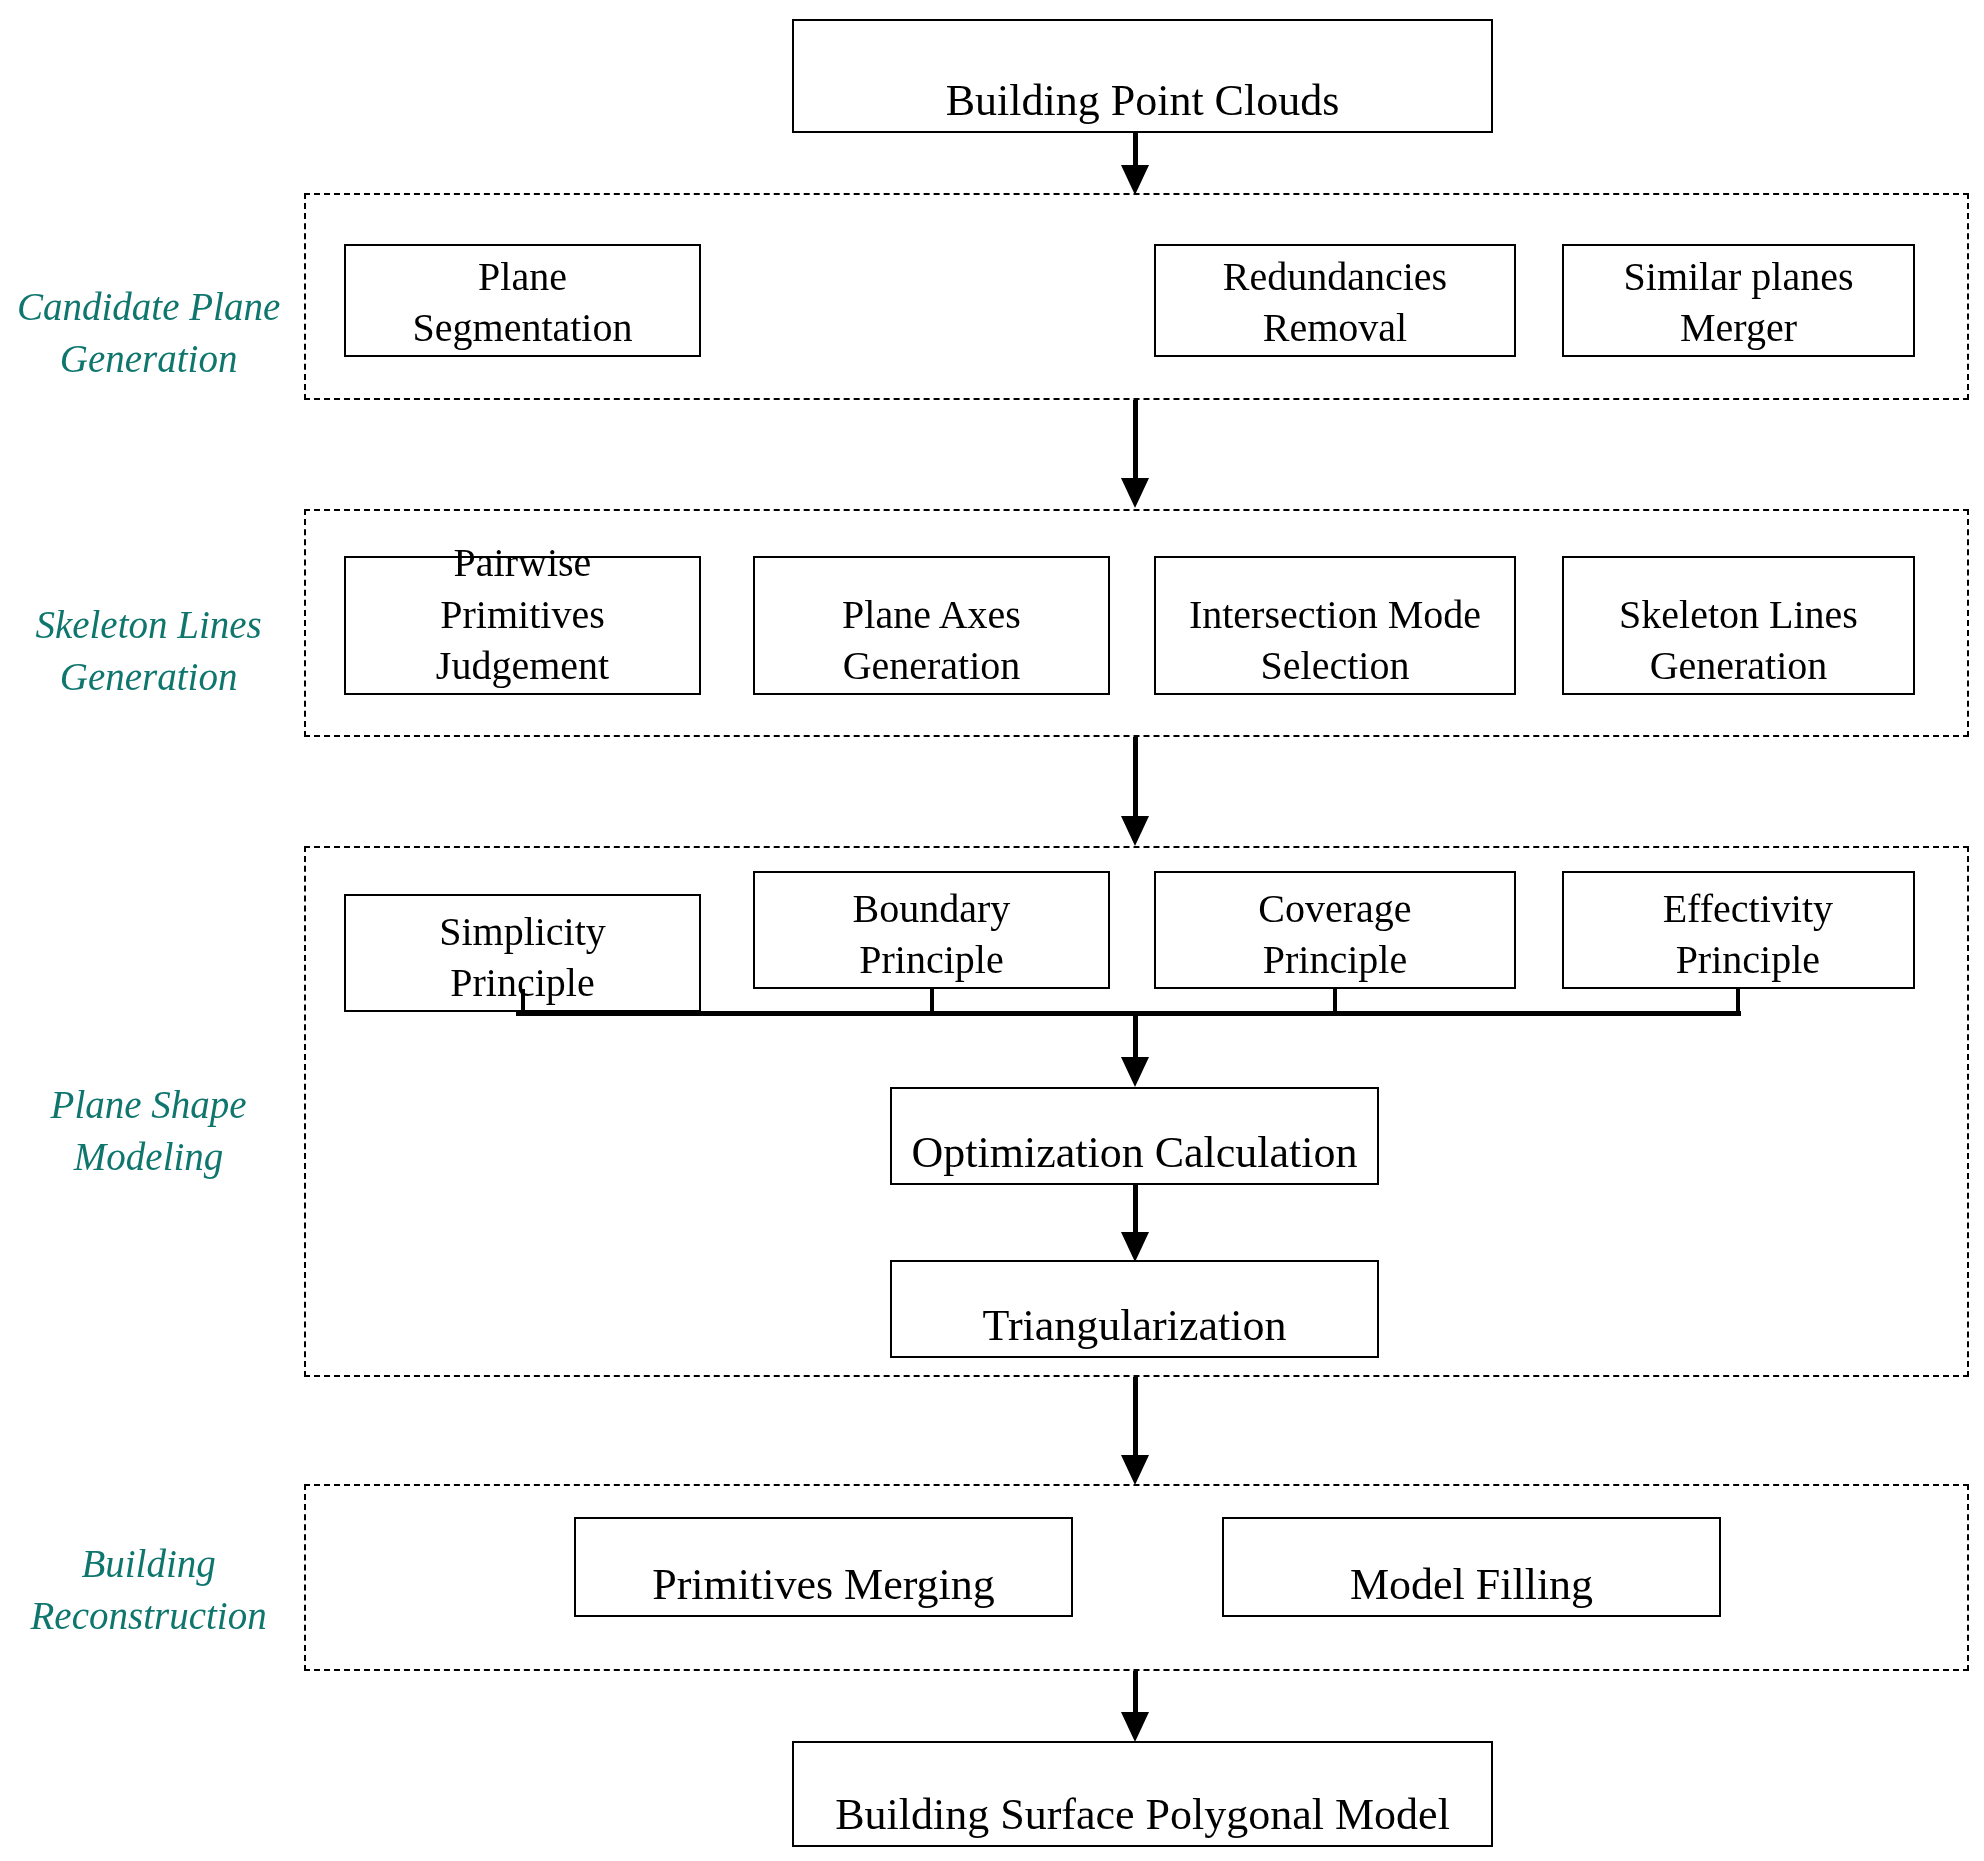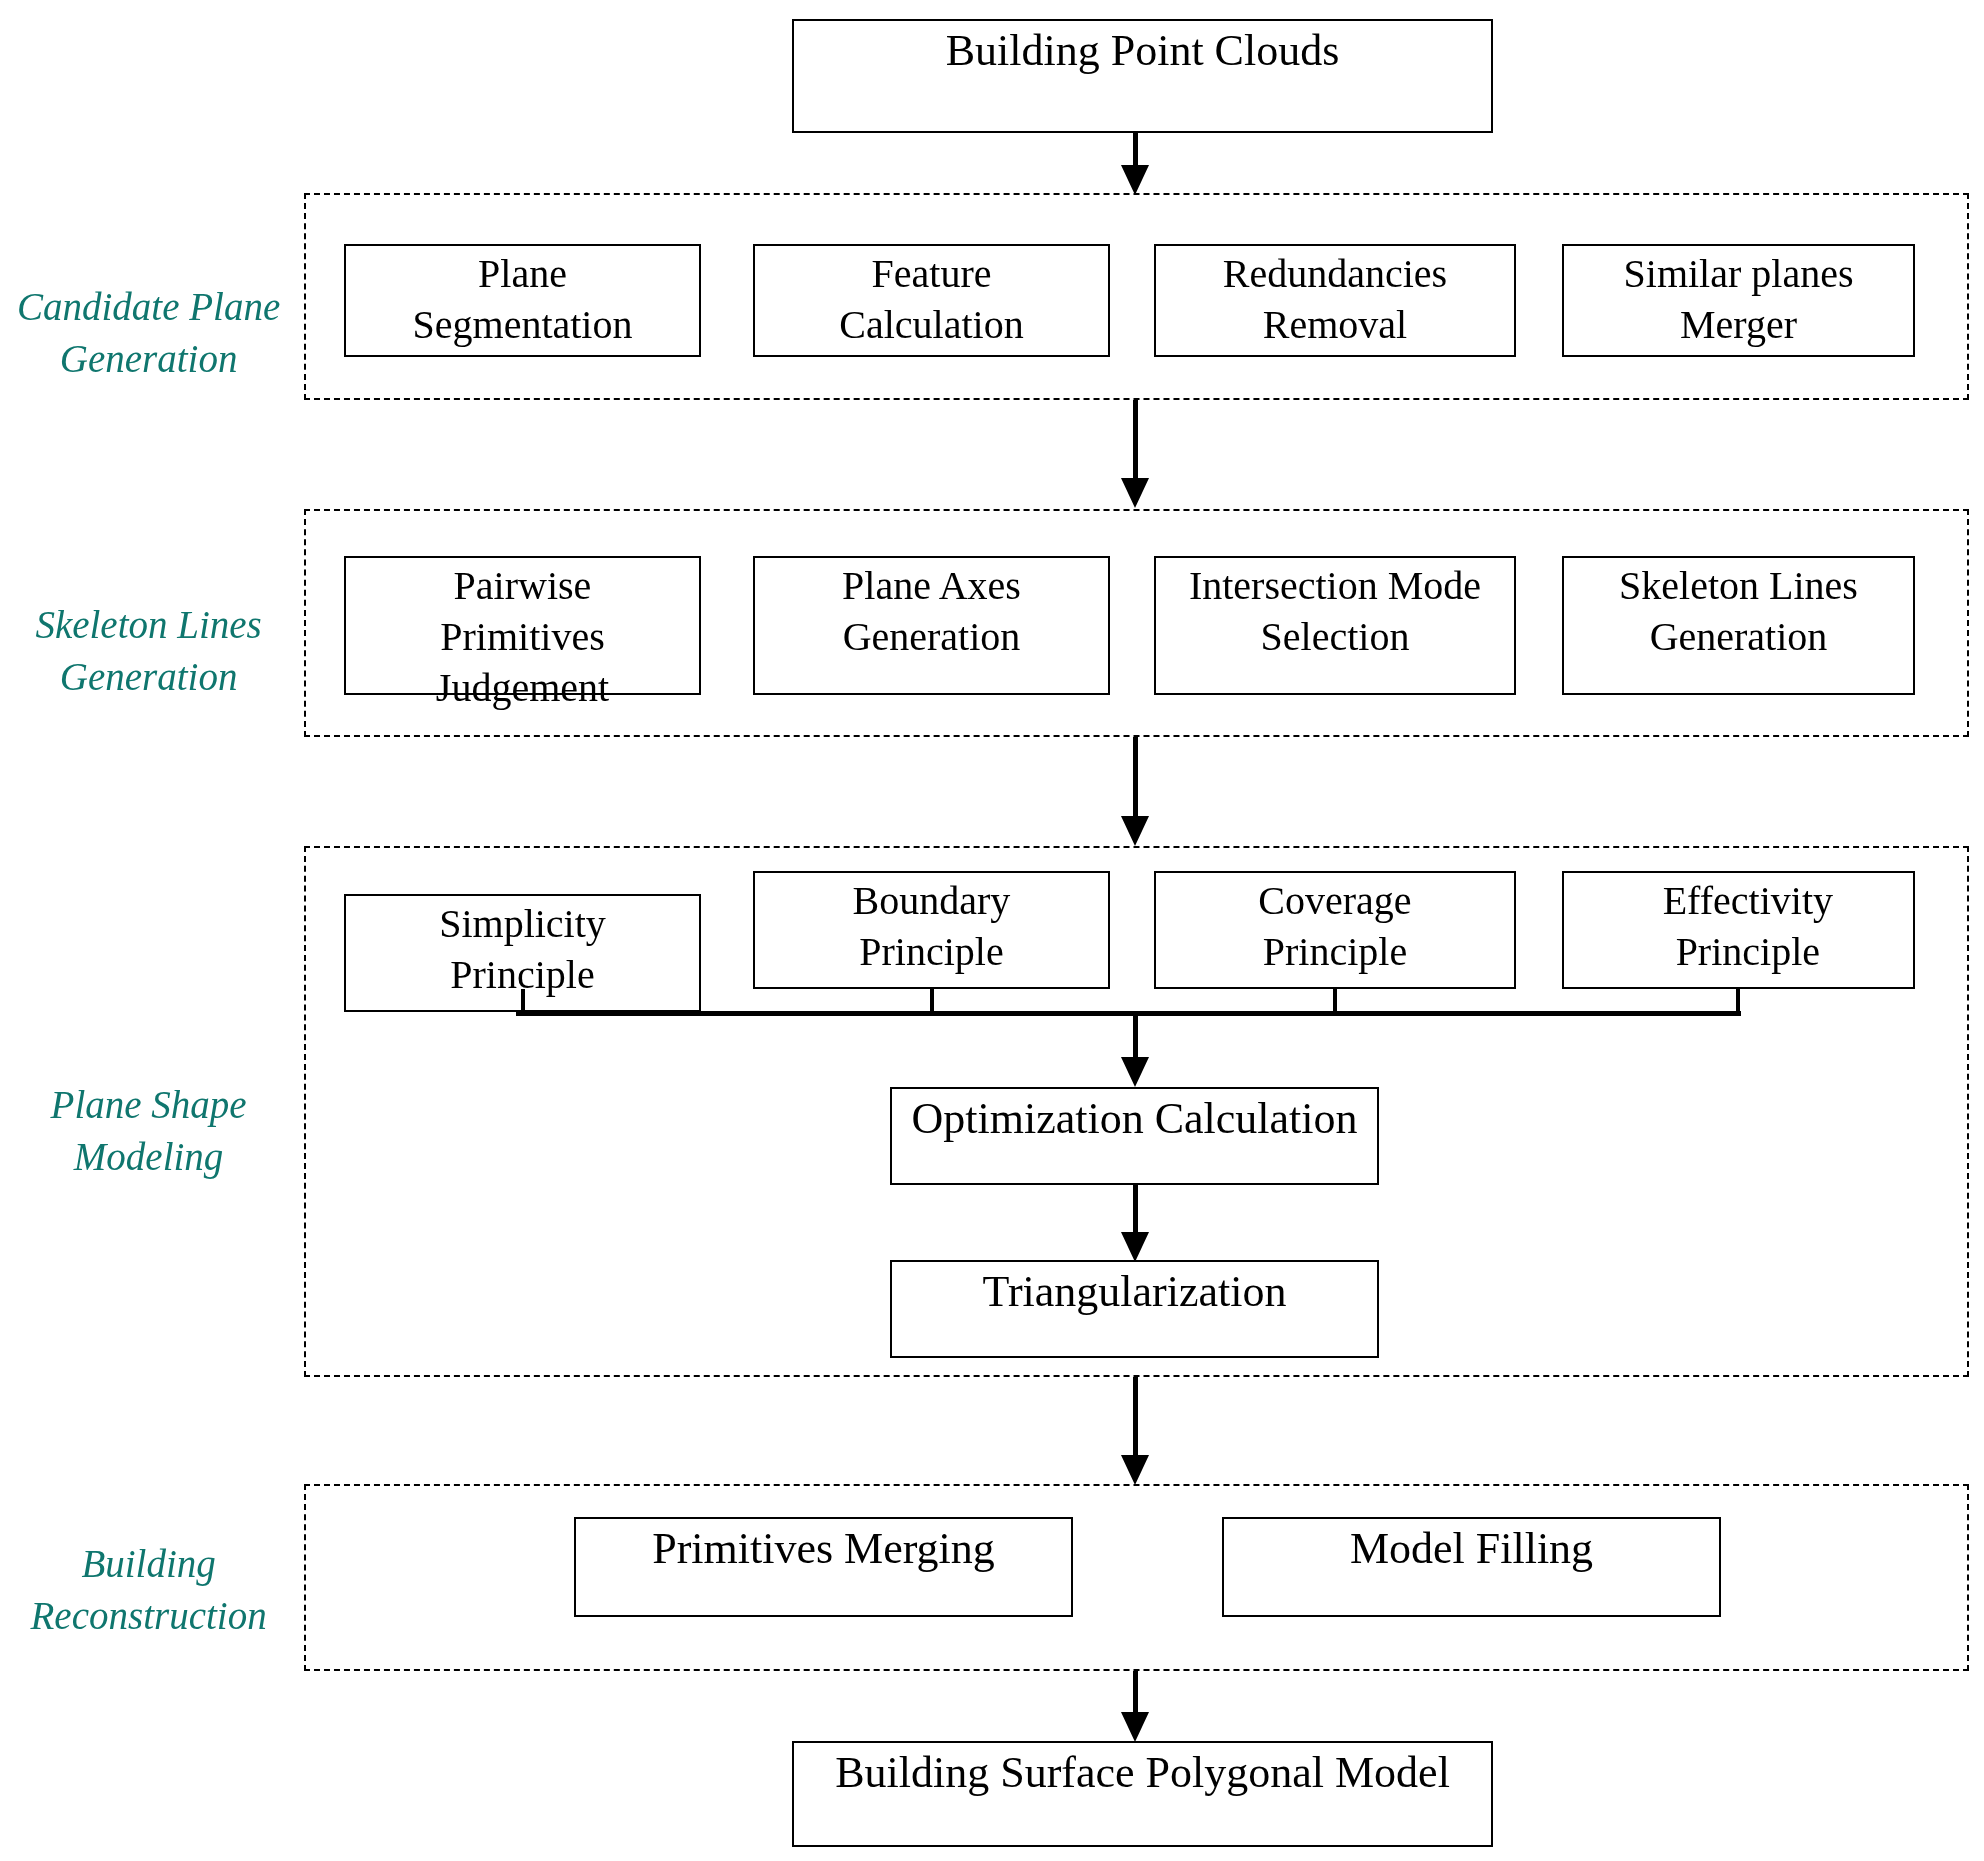--- a/index.html
+++ b/index.html
@@ -18,21 +18,21 @@
     overflow: hidden;
   }
 
   
   .node {
     position: absolute;
     box-sizing: border-box;
     border: 2.7px solid #000000;
     background: #ffffff;
     display: flex;
-    align-items: flex-start;
+    align-items: flex-end;
     justify-content: center;
     text-align: center;
     line-height: 1.28;
     font-size: 40px;
     padding: 2.1px 5.3px;
   }
   .node.big { font-size: 44px; }
 
   
   .stage {
@@ -88,23 +88,20 @@
   </div>
 
   <div class="vline" style="left:1133px; top:133px; height:38px;"></div>
   <div class="arrowhead" style="left:1121px; top:165px;"></div>
 
   <div class="stage" style="left:304px; top:193px; width:1665px; height:207px;"></div>
   <div class="stage-label" style="left:10.6px; top:281px; width:276px;">Candidate Plane<br>Generation</div>
 
   <div class="node" style="left:344px; top:244px; width:357px; height:113px;">
     <span>Plane<br>Segmentation</span>
-  </div>
-  <div class="node" style="left:753px; top:244px; width:357px; height:113px;">
-    <span>Feature<br>Calculation</span>
   </div>
   <div class="node" style="left:1154px; top:244px; width:362px; height:113px;">
     <span>Redundancies<br>Removal</span>
   </div>
   <div class="node" style="left:1562px; top:244px; width:353px; height:113px;">
     <span>Similar planes<br>Merger</span>
   </div>
 
   <div class="vline" style="left:1133px; top:400px; height:89px;"></div>
   <div class="arrowhead" style="left:1121px; top:478px;"></div>

